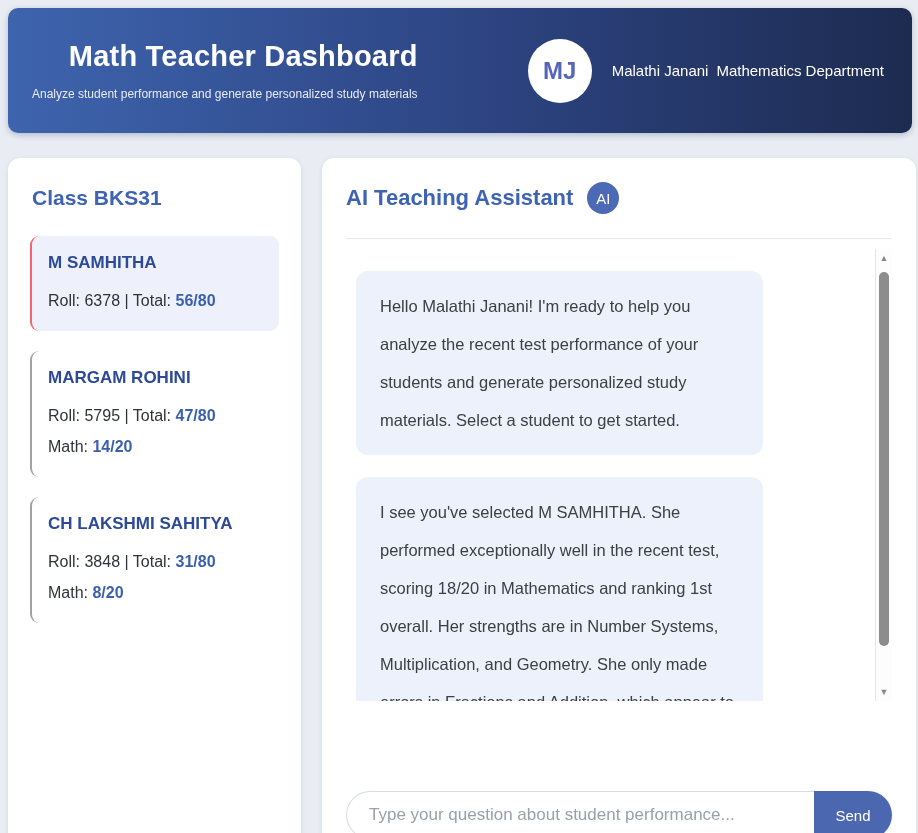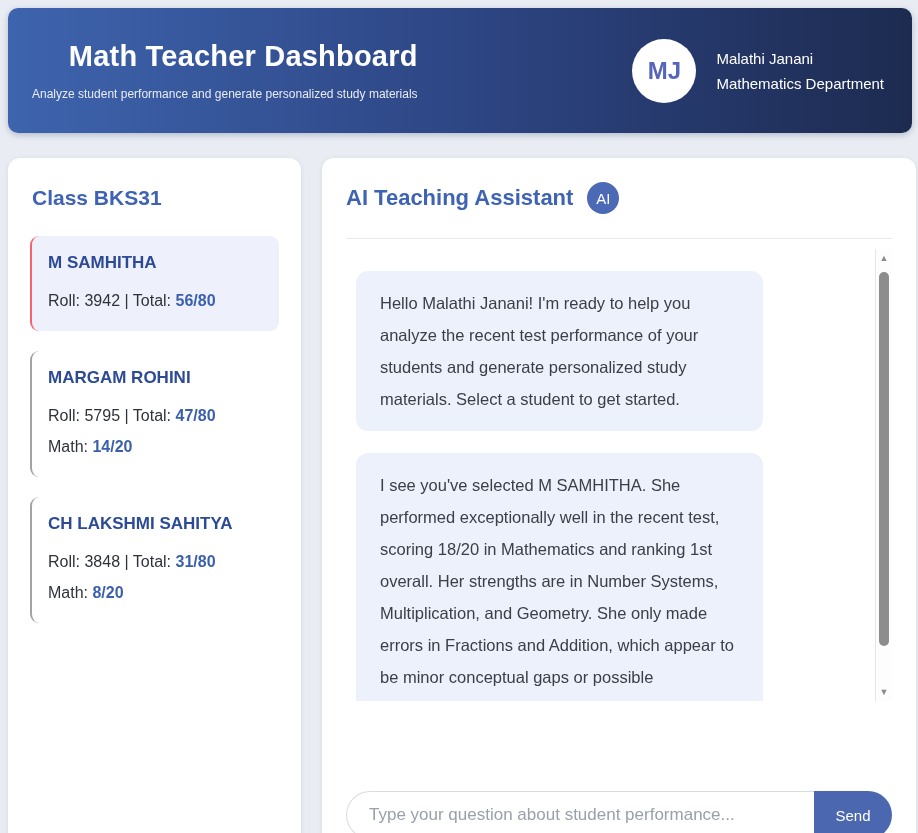--- a/index.html
+++ b/index.html
@@ -22,21 +22,21 @@
   }
   .header-left { display:flex; flex-direction:column; gap:14px; }
   .header-title { color:#ffffff; font-size:29px; font-weight:bold; letter-spacing:.2px;text-align:right; }
   .header-subtitle { color:#e8ecf5; font-size:12px; }
   .header-user { display:flex; align-items:center; gap:20px; }
   .avatar {
     width:64px; height:64px; border-radius:50%; background:#ffffff;
     display:flex; align-items:center; justify-content:center;
     color:#5565ba; font-size:24px; font-weight:bold;
   }
-  .user-meta { display:flex; flex-direction:column; gap:8px; }
+  .user-meta { display:flex; gap:8px; }
   .user-name, .user-dept { color:#ffffff; font-size:15px; }
 
   
   .panel {
     position:absolute; top:158px; background:#ffffff; border-radius:12px;
     box-shadow:0 1px 5px rgba(30,50,90,.10);
   }
   .sidebar { left:8px; width:293px; height:700px; padding:22px 18px; }
   .main    { left:322px; width:594px; height:700px; padding:24px; }
 
@@ -59,21 +59,21 @@
     width:32px; height:32px; border-radius:50%; background:#4b69b5;
     color:#ffffff; font-size:15px; display:flex; align-items:center; justify-content:center;
   }
   .divider { border-bottom:1px solid #e9e9e9; margin-top:24px; }
 
   .chat-area { position:relative; margin-top:10px; height:452px; padding-right:34px; overflow:hidden; }
   .messages { padding-top:22px; }
   .bubble {
     width:407px; margin-left:10px; margin-bottom:22px;
     background:#edf1fc; border-radius:12px;
-    padding:16px 24px; color:#3b4046; font-size:16.5px; line-height:32px;
+    padding:16px 24px; color:#3b4046; font-size:16.5px; line-height:38px;
   }
 
   
   .scrollbar {
     position:absolute; right:0; top:0; bottom:0; width:17px;
     background:#fdfdfe; border-left:1px solid #e4e6ea;
   }
   .scroll-arrow { position:absolute; left:0; width:100%; text-align:center; color:#8a8a8a; font-size:9px; }
   .scroll-arrow.up { top:4px; }
   .scroll-arrow.down { bottom:4px; }
@@ -112,21 +112,21 @@
       <div class="user-dept">Mathematics Department</div>
     </div>
   </div>
 </div>
 
 <div class="panel sidebar">
   <div class="sidebar-title">Class BKS31</div>
 
   <div class="student-card selected">
     <div class="student-name">M SAMHITHA</div>
-    <div class="student-line"><span>Roll: 3942 | Total:</span> <span class="score">56/80</span></div>
+    <div class="student-line"><span>Roll: 6378 | Total:</span> <span class="score">56/80</span></div>
   </div>
 
   <div class="student-card">
     <div class="student-name">MARGAM ROHINI</div>
     <div class="student-line"><span>Roll: 5795 | Total:</span> <span class="score">47/80</span></div>
     <div class="student-line"><span>Math:</span> <span class="score">14/20</span></div>
   </div>
 
   <div class="student-card">
     <div class="student-name">CH LAKSHMI SAHITYA</div>

